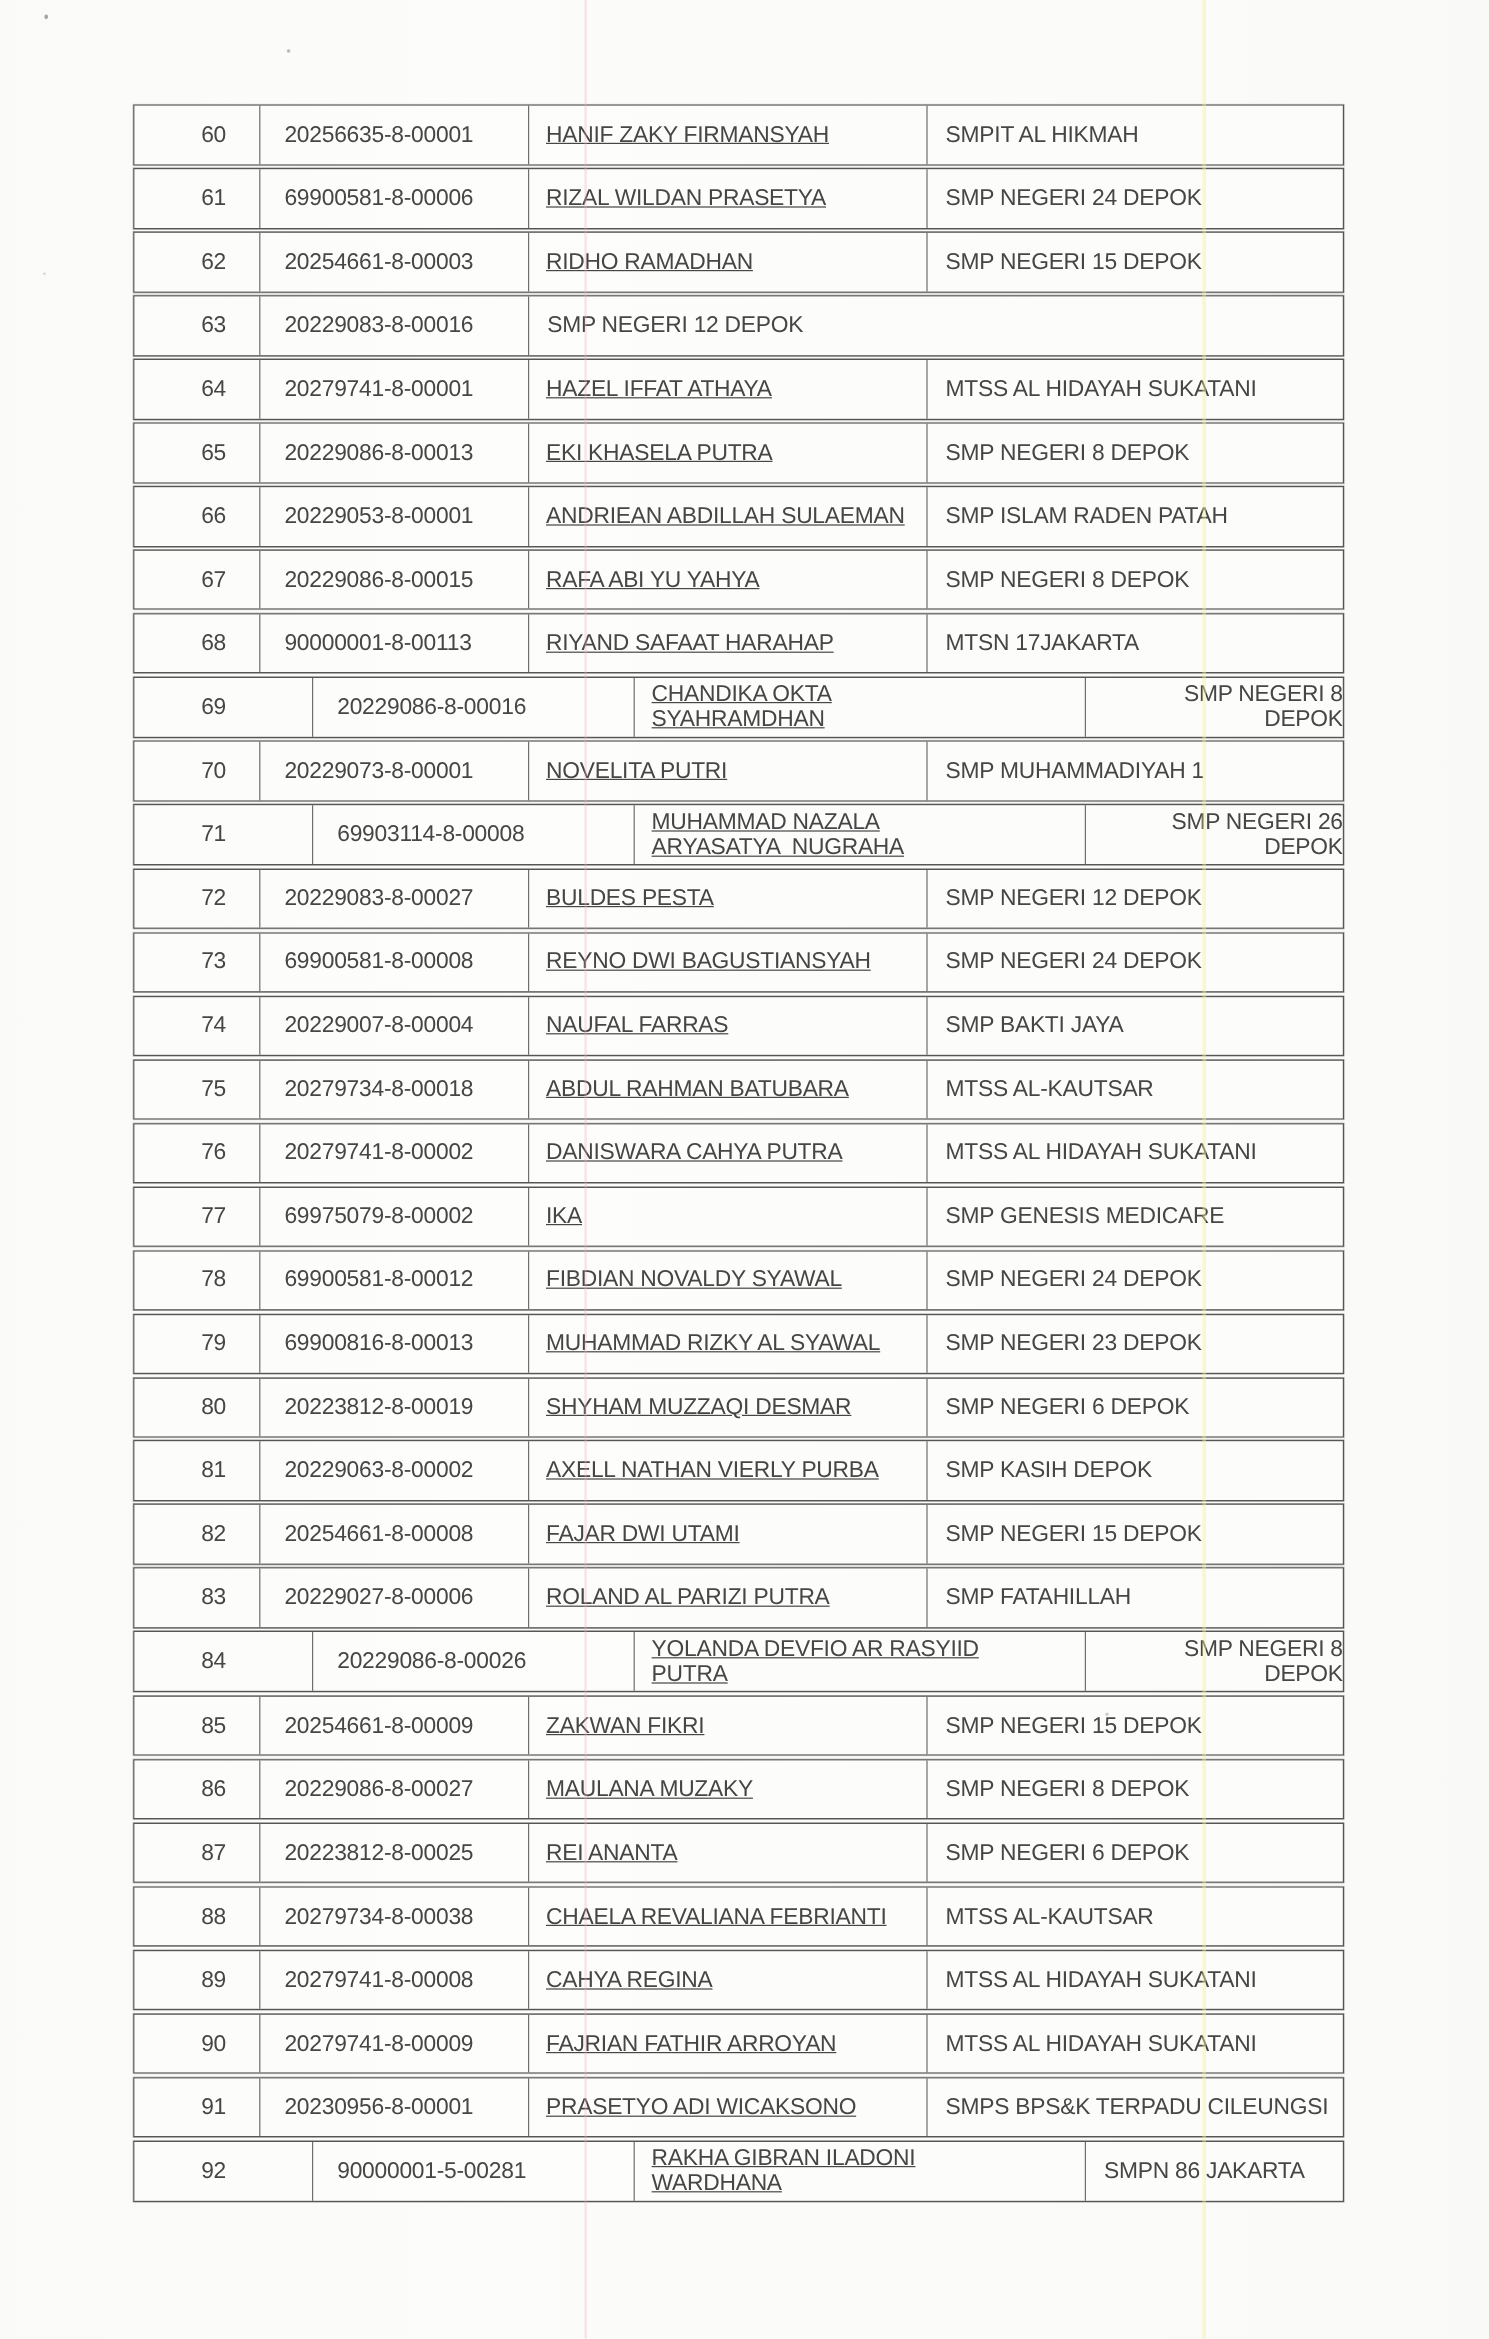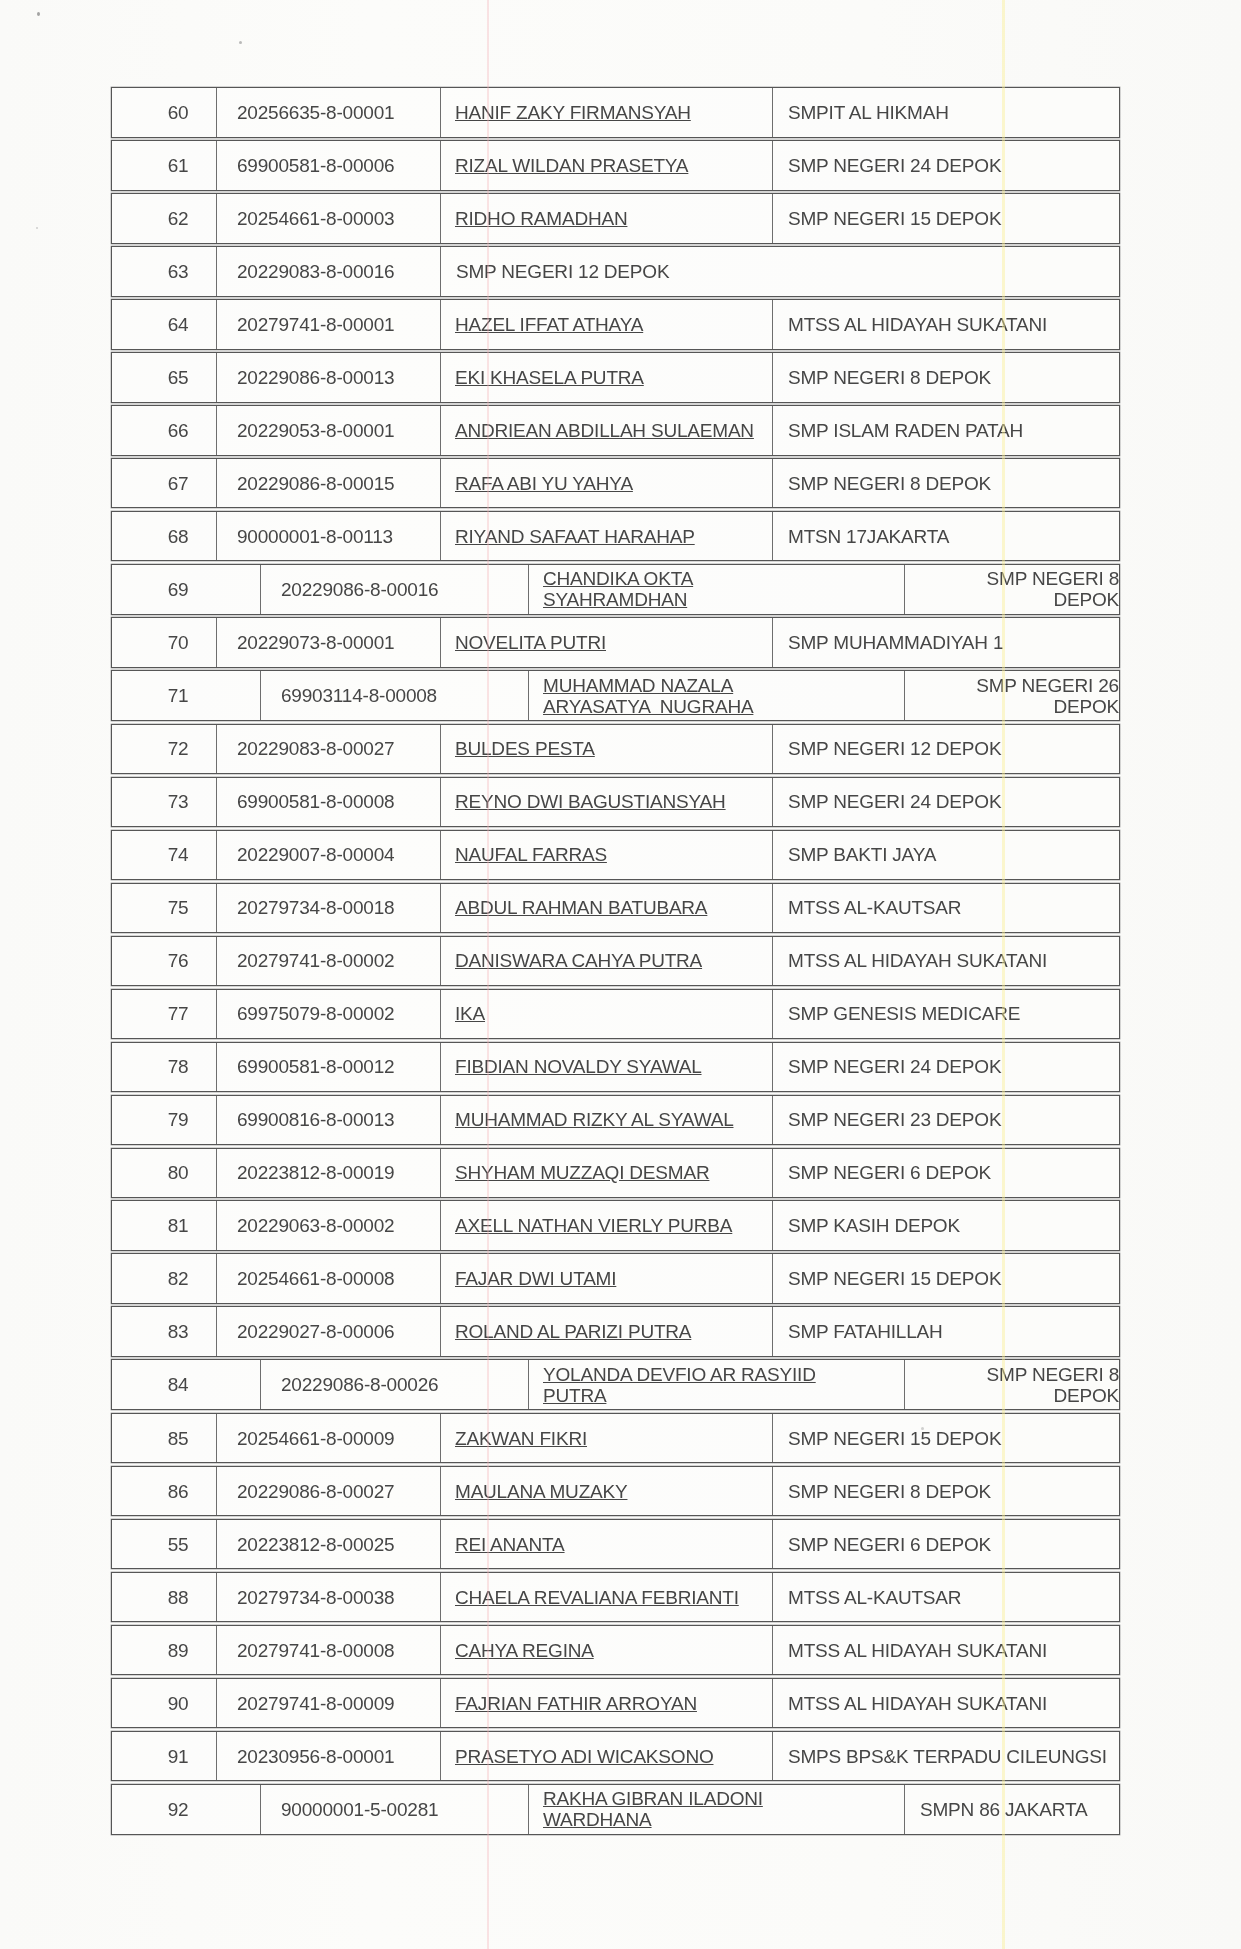--- a/index.html
+++ b/index.html
@@ -268,21 +268,21 @@
     <div class="cell c-name">ZAKWAN FIKRI</div>
     <div class="cell c-school">SMP NEGERI 15 DEPOK</div>
   </div>
     <div class="row">
     <div class="cell c-no">86</div>
     <div class="cell c-id">20229086-8-00027</div>
     <div class="cell c-name">MAULANA MUZAKY</div>
     <div class="cell c-school">SMP NEGERI 8 DEPOK</div>
   </div>
     <div class="row">
-    <div class="cell c-no">55</div>
+    <div class="cell c-no">87</div>
     <div class="cell c-id">20223812-8-00025</div>
     <div class="cell c-name">REI ANANTA</div>
     <div class="cell c-school">SMP NEGERI 6 DEPOK</div>
   </div>
     <div class="row">
     <div class="cell c-no">88</div>
     <div class="cell c-id">20279734-8-00038</div>
     <div class="cell c-name">CHAELA REVALIANA FEBRIANTI</div>
     <div class="cell c-school">MTSS AL-KAUTSAR</div>
   </div>

